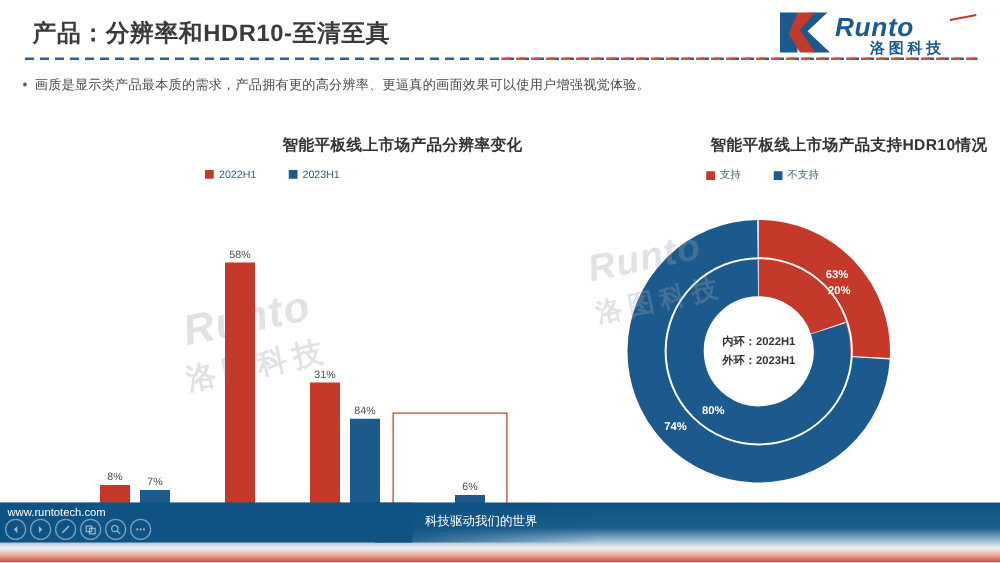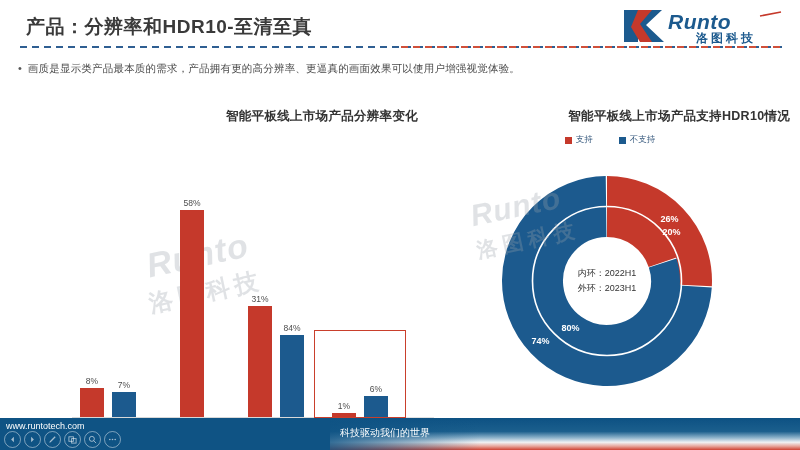--- a/index.html
+++ b/index.html
@@ -78,36 +78,36 @@
     position: absolute; border: 1.6px solid #c93f2c; background: transparent;
   }
   #axis-tail { position: absolute; left: 362px; bottom: 33px; width: 32px; height: 1px; background: #e2e2e2; }
 
   
   #chart-right { position: absolute; left: 430px; top: 108px; width: 360px; height: 300px; }
   #donut-wrap { position: absolute; left: 62px; top: 58px; width: 230px; height: 230px; }
   #donut-svg { position: absolute; left: 0; top: 0; }
   #donut-center-text {
     position: absolute; left: 50%; top: 50%; transform: translate(-50%,-50%);
-    text-align: center; font-size: 9px; color: #333; line-height: 15px; font-weight: normal;
+    text-align: center; font-size: 9px; color: #333; line-height: 15px; font-weight: bold;
     white-space: nowrap;
   }
   .donut-label { position: absolute; font-size: 9px; color: #f2f2f2; font-weight: bold; }
   .donut-label.dark { color: #ffffff; }
 
   
   .watermark {
     position: absolute; pointer-events: none; user-select: none;
     transform: rotate(-12deg); opacity: .30; color: #9aa3ab; font-weight: bold;
   }
   .wm-en { font-size: 34px; font-style: italic; letter-spacing: 1px; }
   .wm-cn { font-size: 24px; letter-spacing: 5px; }
 
   
-  #footer { position: absolute; left: 0; bottom: 0; width: 800px; height: 32px; overflow: hidden; padding-left: 28px; }
+  #footer { position: absolute; left: 0; bottom: 0; width: 800px; height: 48px; overflow: hidden; padding-left: 28px; }
   #footer-bg {
     position: absolute; inset: 0;
     background:
       linear-gradient(to bottom, #0d5183 0%, #1b5f8d 42%, #8fb4cc 62%, #f0f2f3 76%, #e8a79c 88%, #cf4332 100%),
       #0d5183;
   }
   #footer-bg::before {
     content: ""; position: absolute; left: 0; top: 0; width: 330px; height: 32px;
     background: #0f5384;
   }
@@ -152,20 +152,30 @@
     </div>
   </div>
 
   <div id="bullet-row">
     <span id="bullet-dot">•</span>
     <span id="bullet-text">画质是显示类产品最本质的需求，产品拥有更的高分辨率、更逼真的画面效果可以使用户增强视觉体验。</span>
   </div>
 
   <div id="chart-left">
     <div class="chart-title">智能平板线上市场产品分辨率变化</div>
+    <div class="legend">
+      <div class="legend-item">
+        <span class="legend-swatch" style="background:#c5392b"></span>
+        <span class="legend-label">2022H1</span>
+      </div>
+      <div class="legend-item">
+        <span class="legend-swatch" style="background:#1c5a8e"></span>
+        <span class="legend-label">2023H1</span>
+      </div>
+    </div>
 
     <div id="bar-plot">
       <div id="bar-baseline"></div>
       <div id="axis-tail"></div>
 
       <div class="watermark wm-en" style="left:106px; top:70px;">Runto</div>
       <div class="watermark wm-cn" style="left:108px; top:110px;">洛图科技</div>
 
       <div id="highlight-box" style="left: 274px; bottom: 33px; width: 92px; height: 88px; border-color: rgb(201, 63, 44);"></div>
       <div id="bar-groups">
@@ -248,21 +258,21 @@
       <div class="watermark wm-cn" style="left:-16px; top:60px; font-size:21px;">洛图科技</div>
 
       <div id="donut-center-text">
         <div>内环：2022H1</div>
         <div>外环：2023H1</div>
       </div>
 
       <div id="donut-labels">
           <div class="donut-label dark" style="left: 138.392px; top: 61.0608px; margin-left: 32px;">20%</div>
           <div class="donut-label dark" style="left: 69.6077px; top: 156.939px;">80%</div>
-          <div class="donut-label dark" style="left: 168.511px; top: 47.6871px;">26%</div>
+          <div class="donut-label dark" style="left: 168.511px; top: 47.6871px;">63%</div>
           <div class="donut-label dark" style="left: 39.4885px; top: 170.313px;">74%</div>
         </div>
     </div>
   </div>
 
   <div id="footer">
     <div id="footer-bg"></div>
     <div id="footer-url">www.runtotech.com</div>
     <div id="footer-slogan">科技驱动我们的世界</div>
     <div id="pp-controls">

